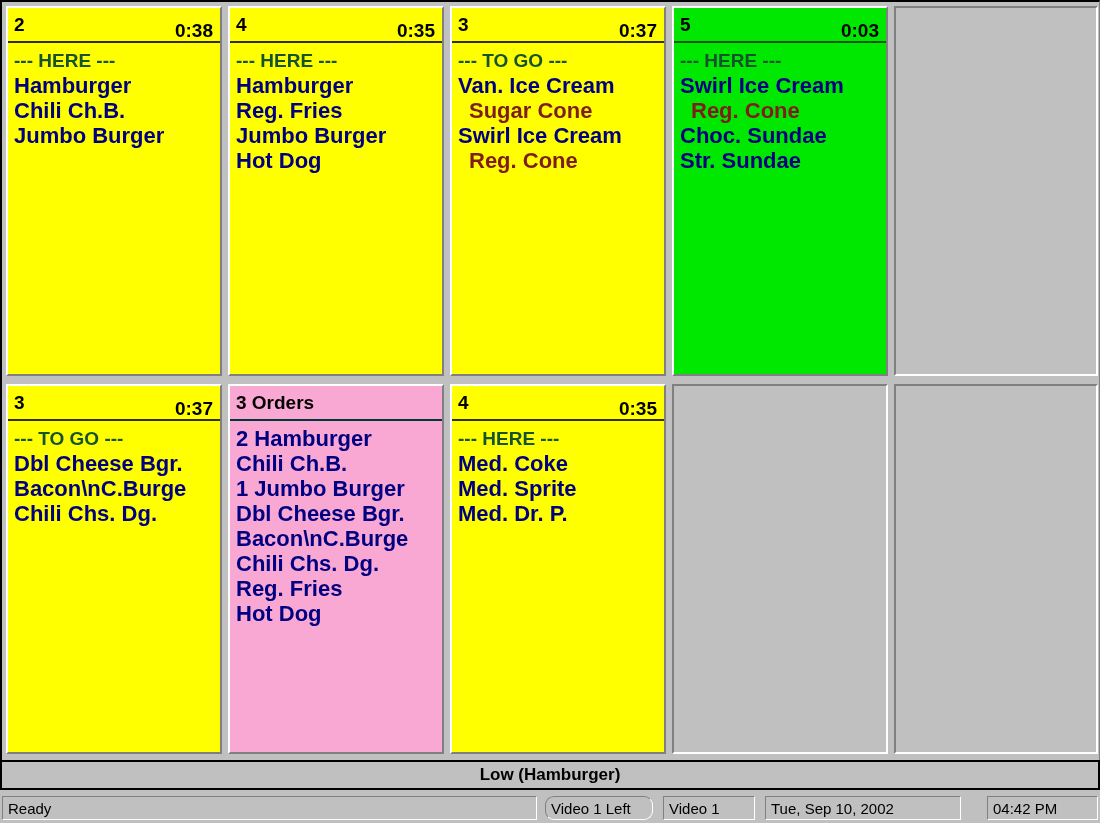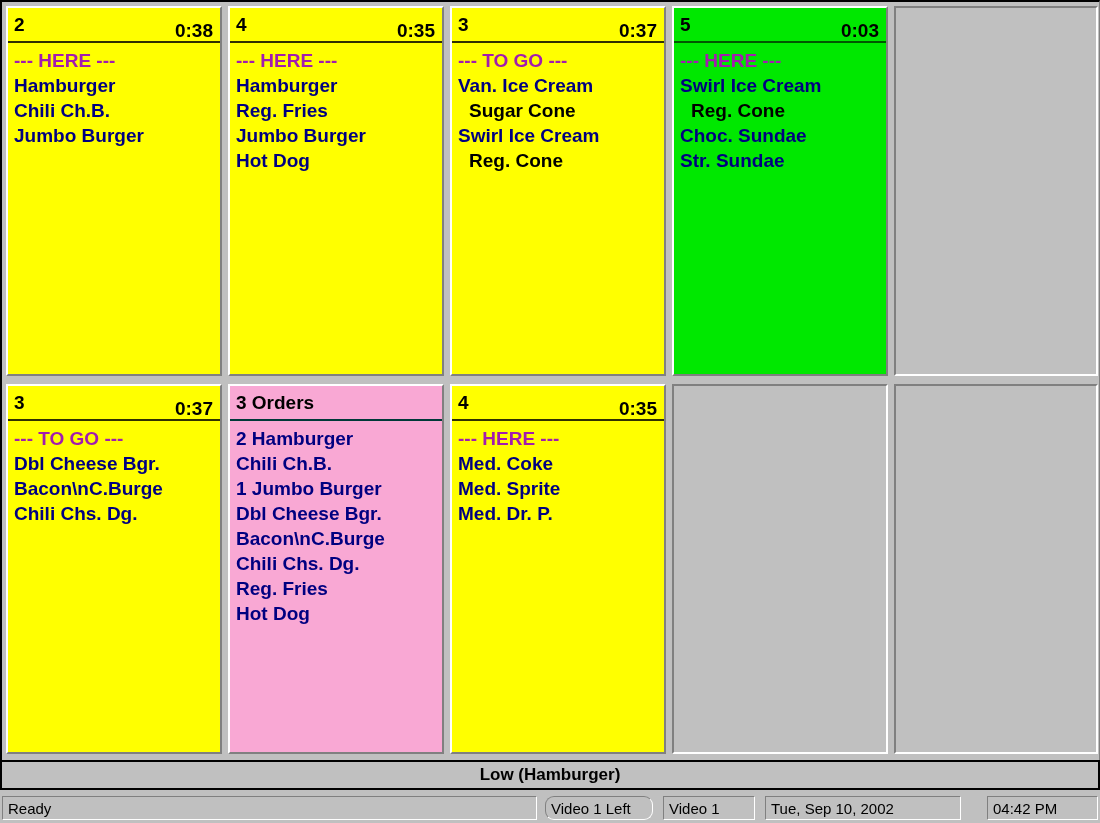--- a/index.html
+++ b/index.html
@@ -115,33 +115,33 @@
   .cell-body {
     flex: 1 1 auto;
     padding: 5px 4px 0 6px;
     box-sizing: border-box;
     overflow: hidden;
   }
 
   .dest-line {
     font-size: 19px;
     font-weight: bold;
-    color: #a21caf;
+    color: #14532d;
     line-height: 25px;
     white-space: nowrap;
   }
   .item-line {
-    font-size: 19px;
+    font-size: 22px;
     font-weight: bold;
     color: #000080;
     line-height: 25px;
     white-space: nowrap;
   }
   .item-line.modifier {
-    color: #000000;
+    color: #7f1d1d;
     padding-left: 11px;
   }
 
   
   #priority-bar {
     position: absolute;
     left: 0;
     top: 760px;
     width: 1100px;
     height: 30px;

